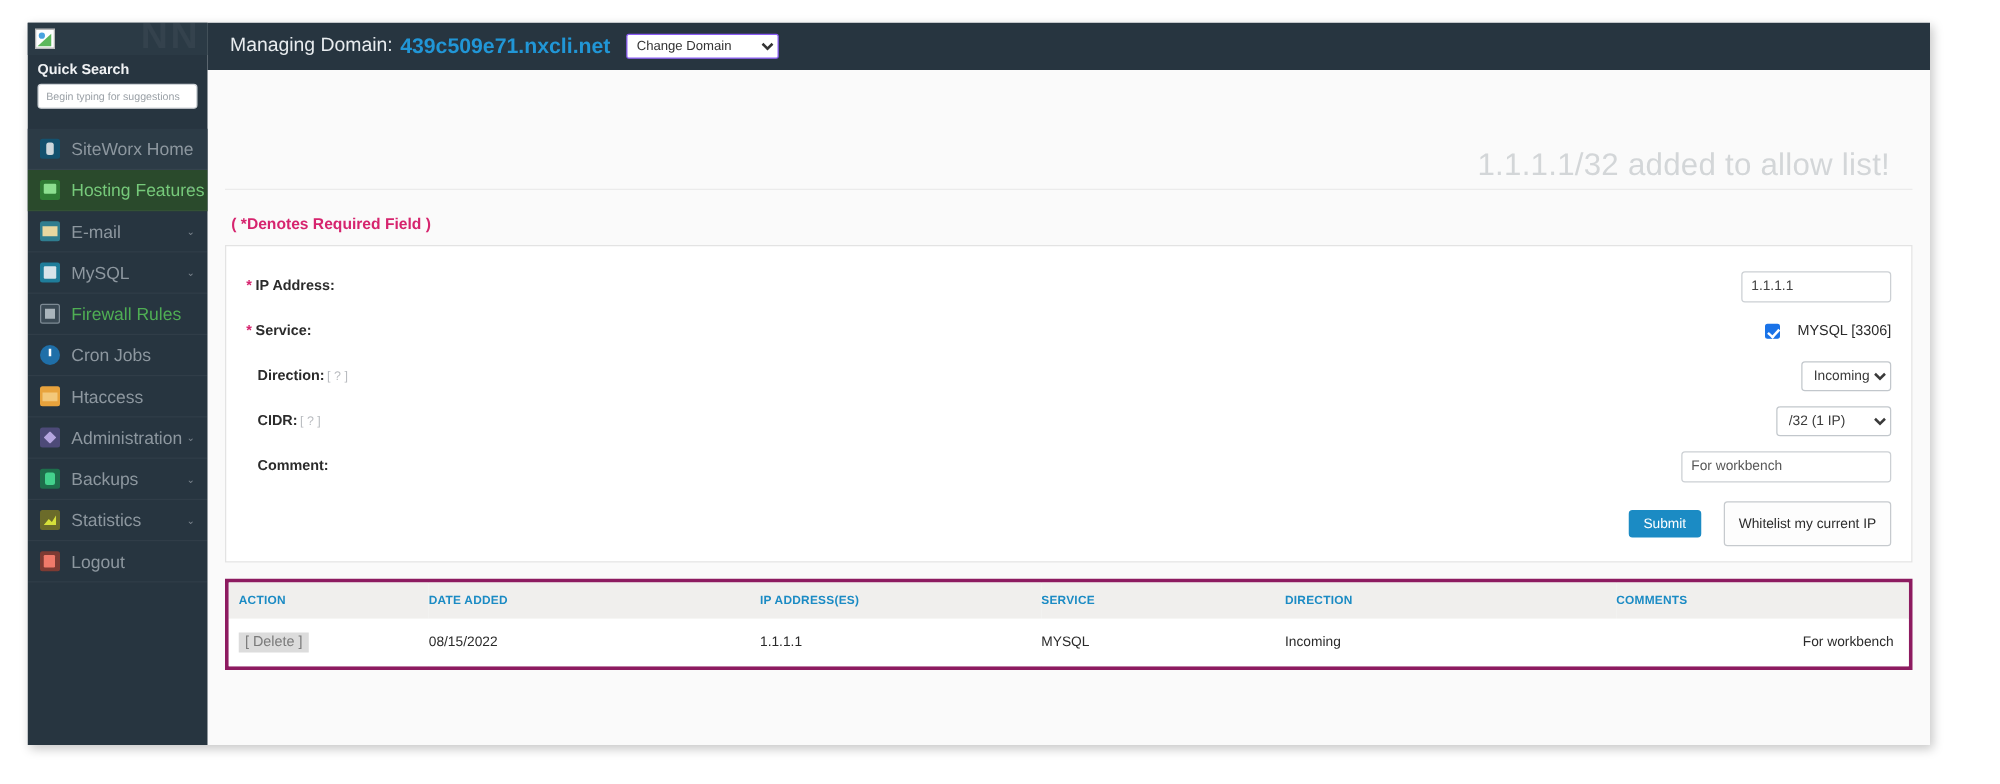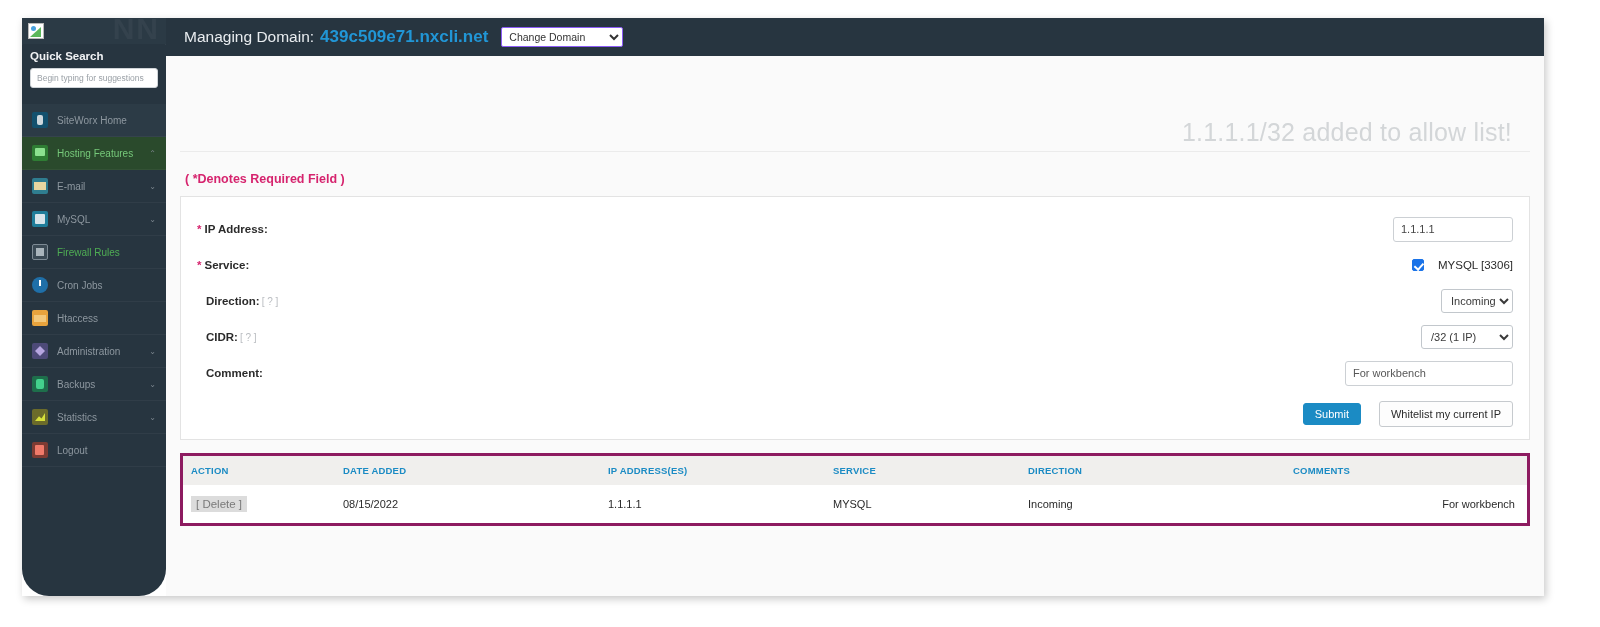--- a/index.html
+++ b/index.html
@@ -18,21 +18,20 @@
     display: flex;
     overflow: hidden;
   }
 
   
   .sidebar {
     width: 144px;
     background: #273540;
     flex: 0 0 144px;
     position: relative;
-    border-radius: 27px;
   }
   .logo-bar {
     height: 26px;
     position: relative;
     background: #2b3a45;
     display: flex;
     align-items: center;
     padding-left: 6px;
     overflow: hidden;
   }
@@ -100,21 +99,21 @@
   }
   .nav-icon {
     width: 16px; height: 16px;
     margin-right: 9px;
     flex: 0 0 16px;
     border-radius: 2px;
     display: inline-block;
     position: relative;
   }
   .nav-label {
-    font-size: 10px;
+    font-size: 14px;
     color: #8d979f;
     white-space: nowrap;
   }
   .nav-caret {
     position: absolute;
     right: 10px;
     font-size: 8px;
     color: #7b858d;
   }
   .nav-item.home { background: #2c3b46; }
@@ -316,21 +315,21 @@
     padding: 0 11px;
     cursor: pointer;
     font-family: "Liberation Sans", sans-serif;
   }
   .btn-white {
     background: #fdfdfd;
     color: #2b2b2b;
     border: 1px solid #c6cace;
     border-radius: 3px;
     font-size: 11px;
-    height: 26px;
+    height: 36px;
     padding: 0 11px;
     cursor: pointer;
     font-family: "Liberation Sans", sans-serif;
   }
 
   
   .table-wrap {
     margin-top: 13px;
     border: 3px solid #8d1b60;
     background: #fff;

